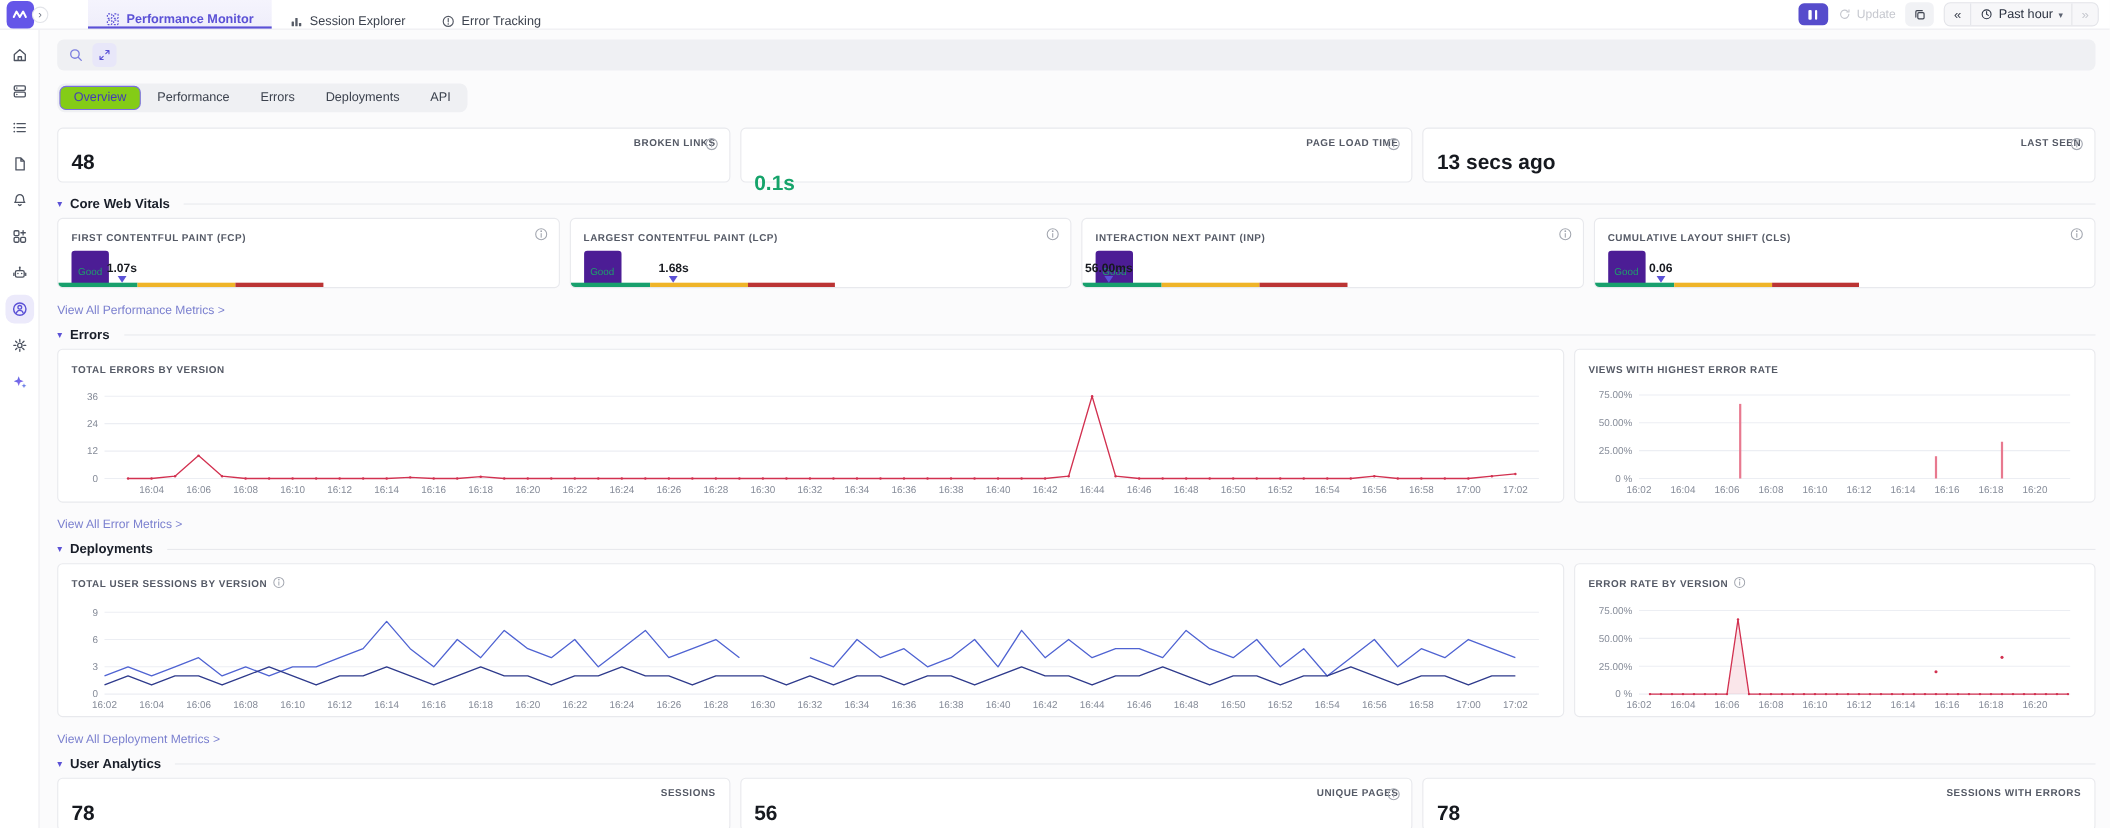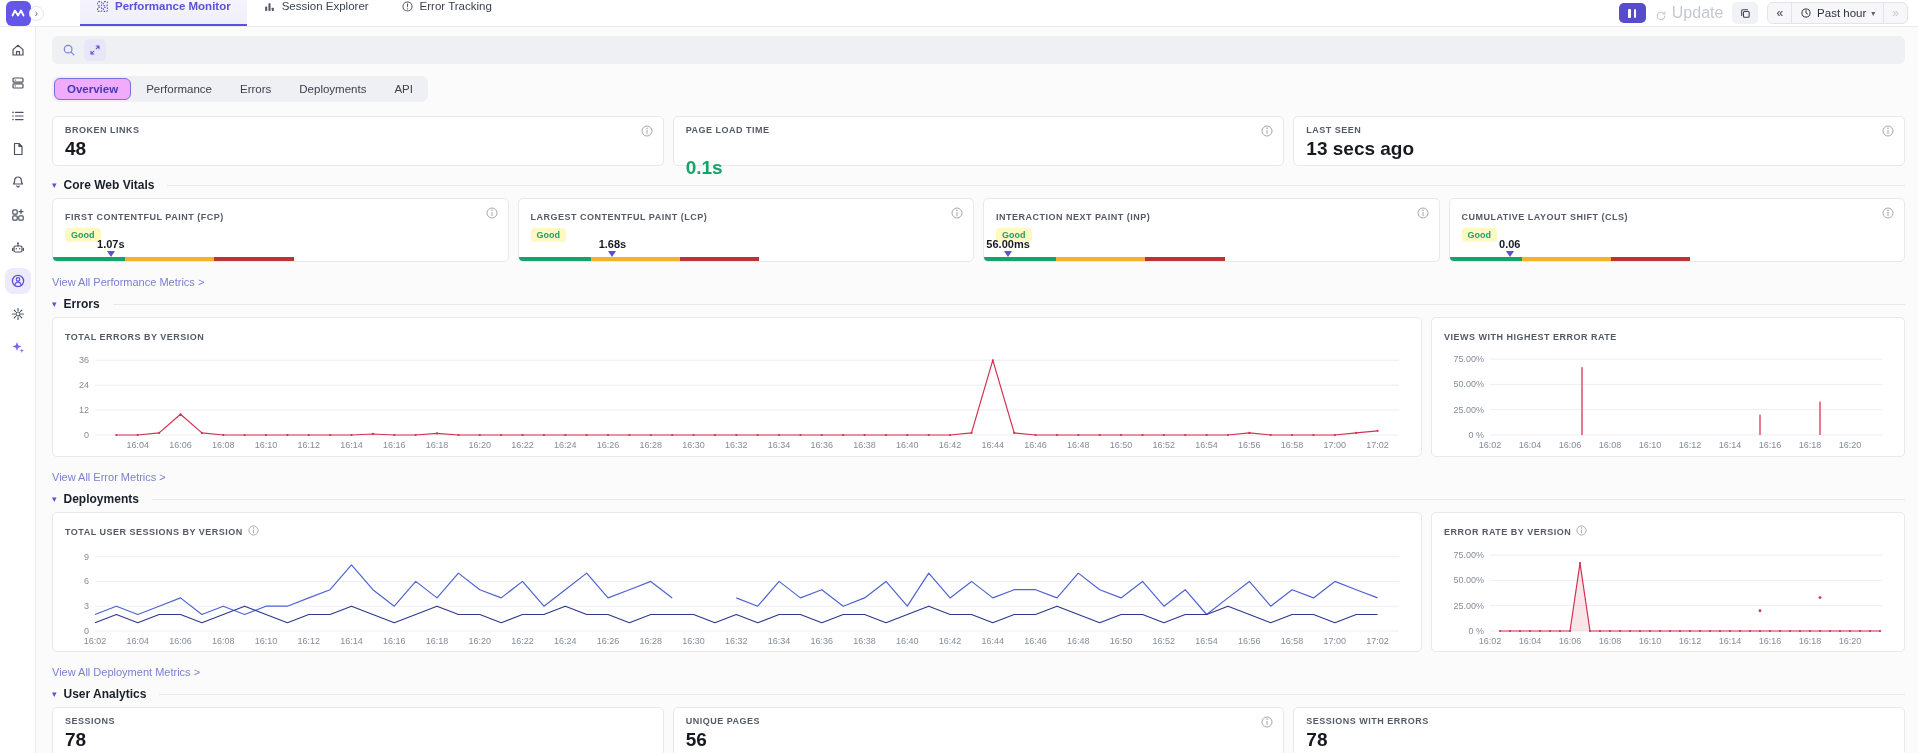--- a/index.html
+++ b/index.html
@@ -6,26 +6,26 @@
   html,body { width:1918px; height:753px; overflow:hidden;
     font-family:"Liberation Sans","DejaVu Sans",sans-serif; background:#fbfbfc; color:#1c2330; }
 
   
   .topbar { height:27px; background:#fff; border-bottom:1px solid #ececf0; display:flex; align-items:stretch; position:relative; }
   .logo-box { width:36px; display:flex; align-items:center; justify-content:center; }
   .logo { width:25px; height:25px; border-radius:6px; background:#6456e8; display:flex; align-items:center; justify-content:center; }
   .expand-btn { position:absolute; left:29px; top:6px; width:15px; height:15px; border-radius:50%;
     background:#fff; border:1px solid #e2e4e9; color:#6b7280; font-size:10px; line-height:13px; text-align:center; z-index:5; }
   .tabs { display:flex; margin-left:44px; }
-  .tab { display:flex; align-items:flex-start; gap:6px; padding:0 16px; font-size:11.5px; color:#3c424e; position:relative; }
+  .tab { display:flex; align-items:flex-end; gap:6px; padding:0 16px; font-size:11.5px; color:#3c424e; position:relative; }
   .tab.active { color:#5b51d6; background:linear-gradient(#f5f4fd,#efeefb); border-bottom:2px solid #5b51d6; font-weight:700; }
   .topbar-right { margin-left:auto; display:flex; align-items:center; gap:9px; padding-right:10px; }
   .pause-btn { width:27px; height:20px; background:#564ccc; border-radius:5px; display:flex; align-items:center; justify-content:center; gap:3px; }
   .pause-btn i { display:block; width:2.5px; height:9px; background:#fff; border-radius:1px; }
-  .update-btn { display:flex; align-items:flex-end; gap:5px; font-size:16px; color:#c6c8cf; }
+  .update-btn { display:flex; align-items:flex-end; gap:5px; font-size:11px; color:#c6c8cf; }
   .copy-btn { width:26px; height:22px; background:#f1f2f5; border-radius:5px; display:flex; align-items:center; justify-content:center; }
   .time-group { display:flex; align-items:center; height:22px; background:#f7f7f9; border:1px solid #e3e4e9; border-radius:6px; overflow:hidden; }
   .time-group .seg { padding:0 8px; display:flex; align-items:center; gap:5px; font-size:11.5px; color:#2a3140; height:100%; }
   .time-group .seg + .seg { border-left:1px solid #e3e4e9; }
   .chev { font-size:12px; color:#3c424e; } .chev.dim { color:#c6c8cf; }
   .caret { font-size:8px; color:#5b6170; }
 
   
   .shell { display:flex; height:726px; }
   .sidebar { width:36px; background:#fff; border-right:1px solid #ececf0; display:flex; flex-direction:column; align-items:center; padding-top:10px; gap:7px; }
@@ -35,41 +35,41 @@
 
   
   .search-row { display:flex; align-items:center; height:28px; background:#eff0f3; border-radius:6px; padding:0 5px 0 10px; gap:8px; }
   .search-row input { flex:1; border:none; outline:none; background:transparent; font-size:11.5px; color:#2a3140; font-family:inherit; }
   .search-row input::placeholder { color:#b7bac4; }
   .expand-icon-btn { width:22px; height:22px; border-radius:5px; background:#e8e7f9; display:flex; align-items:center; justify-content:center; }
 
   
   .pill-row { margin-top:12px; display:inline-flex; background:#eff0f3; border-radius:7px; padding:2px; gap:2px; }
   .pill { font-size:11.5px; color:#3c424e; padding:4px 12px; border-radius:6px; border:1px solid transparent; }
-  .pill.active { background:#f0abfc; border-color:#7a6fe0; color:#433ab8; font-weight:700; }
+  .pill.active { background:#84cc16; border-color:#7a6fe0; color:#433ab8; font-weight:400; }
 
   
   .card { background:#fff; border:1px solid #e8e9ed; border-radius:5px; position:relative; }
   .kpi-row { display:flex; gap:9px; margin-top:14px; }
   .kpi { flex:1; height:50px; padding:8px 12px; }
-  .kpi-label, .c-label { font-size:9px; font-weight:700; letter-spacing:.5px; color:#555a66; }
+  .kpi-label, .c-label { font-size:9px; font-weight:700; letter-spacing:.5px; color:#555a66;text-align:right; }
   .kpi-value { font-size:19px; font-weight:700; margin-top:3px; color:#16191f; }
   .info { position:absolute; top:8px; right:10px; }
   .info.inline { position:static; margin-left:5px; vertical-align:-1px; }
 
   
   .section-head { display:flex; align-items:center; gap:7px; margin-top:12px; height:14px; }
   .section-head .s-caret { color:#5b51d6; font-size:9px; }
   .section-head .s-title { font-size:12px; font-weight:700; color:#191e29; }
   .section-head .s-line { flex:1; height:1px; background:#e8e9ed; margin-left:6px; }
 
   
   .vitals-row { display:flex; gap:9px; margin-top:6px; }
   .vital { flex:1; height:64px; padding:7px 12px 0; overflow:hidden; }
-  .badge { display:inline-block; margin-top:4px; font-size:9px; font-weight:700; color:#1f9d6d; background:#fef9c3; border-radius:3px; padding:2px 6px; }
+  .badge { display:inline-block; margin-top:4px; font-size:9px; font-weight:400; color:#1f9d6d; background:#4c1d95; border-radius:3px; padding:14px 6px; }
   .gauge-wrap { position:absolute; left:0; right:0; bottom:0; height:30px; }
   .gauge-value { position:absolute; bottom:11px; transform:translateX(-50%); font-size:11px; font-weight:700; color:#16191f; white-space:nowrap; }
   .gauge-marker { position:absolute; bottom:4px; transform:translateX(-50%); width:0; height:0;
     border-left:4px solid transparent; border-right:4px solid transparent; border-top:6px solid #5b51d6; }
   .gauge-bar { position:absolute; left:0; bottom:0; height:4px; width:53%; display:flex; }
   .gauge-bar div { height:100%; }
 
   
   .view-link-row { margin-top:10px; height:13px; }
   .view-link { font-size:11px; color:#7b80cf; }

